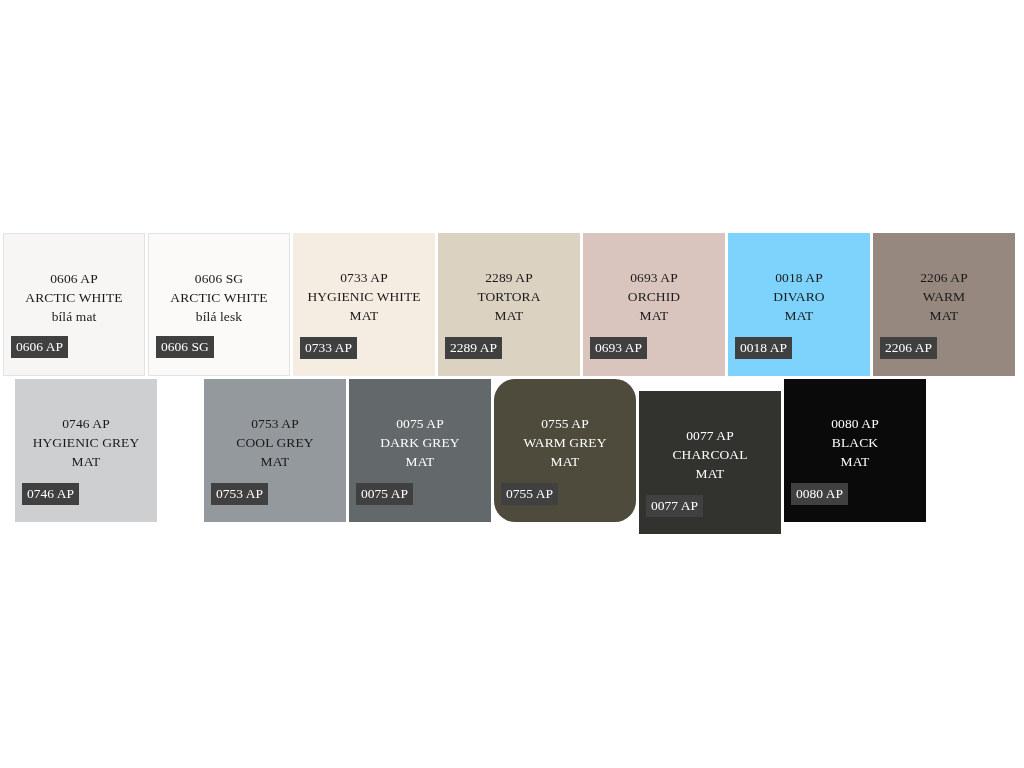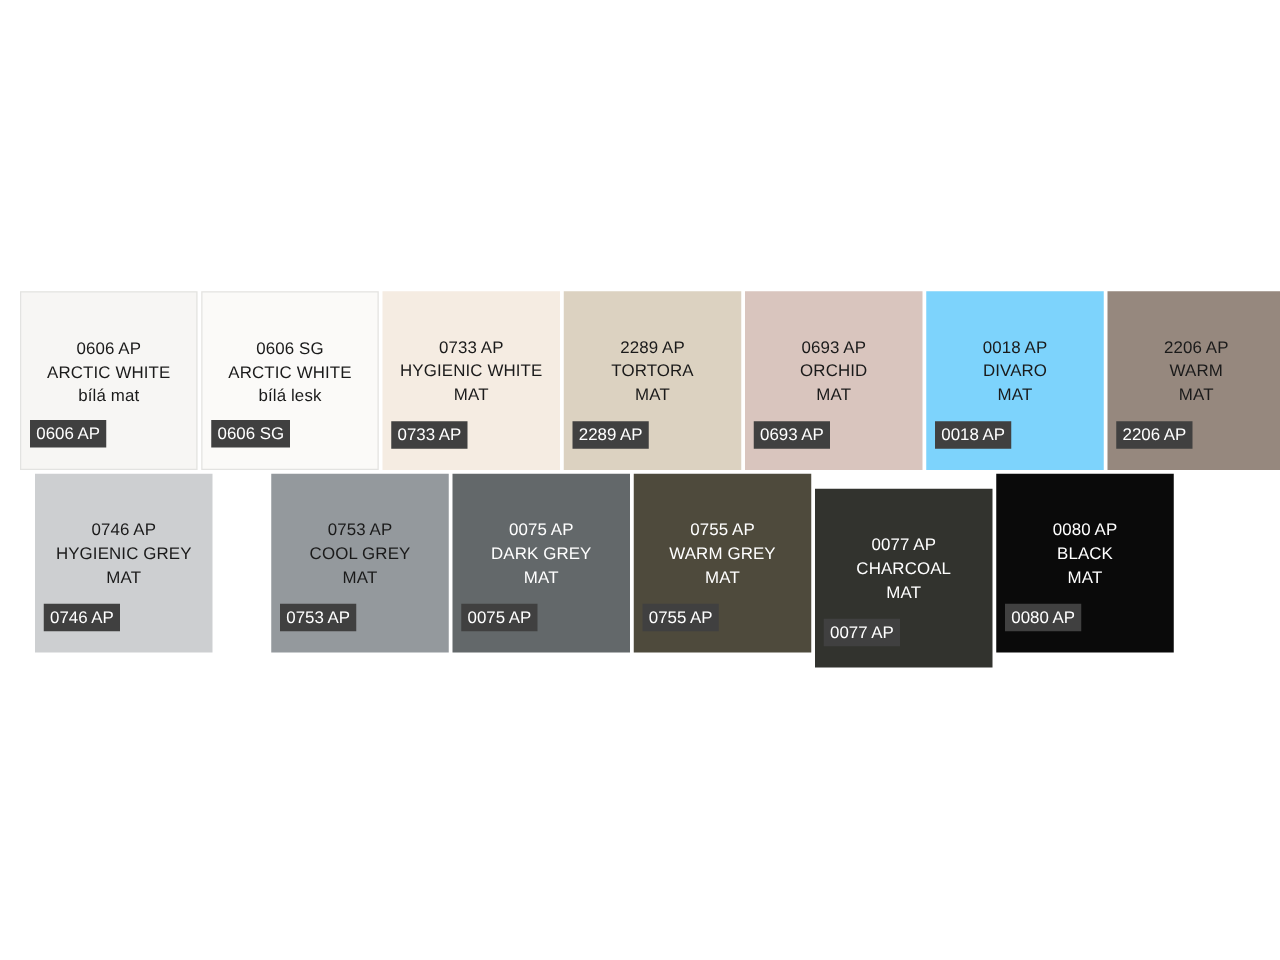--- a/index.html
+++ b/index.html
@@ -10,23 +10,24 @@
   body {
     width: 1024px;
     height: 768px;
     background: #ffffff;
     font-family: "Liberation Sans", sans-serif;
     overflow: hidden;
   }
 
   #swatch-board {
     position: absolute;
-    left: 16px;
+    left: 3px;
     top: 233px;
     width: 820px;
+    font-family: Liberation Serif, serif;
   }
 
   .swatch-row {
     display: flex;
     flex-direction: row;
     align-items: flex-start;
     gap: 3px;
   }
 
   .swatch-row + .swatch-row {
@@ -161,21 +162,21 @@
         <div class="swatch-badge" style="background: rgb(64, 64, 64); color: rgb(255, 255, 255);">0753 AP</div>
       </div>
       <div class="swatch" style="background: rgb(99, 104, 106);">
         <div class="swatch-lines text-light" style="color: rgb(255, 255, 255);">
           <span class="swatch-line">0075 AP</span>
           <span class="swatch-line">DARK GREY</span>
           <span class="swatch-line">MAT</span>
         </div>
         <div class="swatch-badge" style="background: rgb(64, 64, 64); color: rgb(255, 255, 255);">0075 AP</div>
       </div>
-      <div class="swatch" style="background: rgb(78, 74, 60);">
+      <div class="swatch" style="background: rgb(78, 74, 60); border-radius: 21px;">
         <div class="swatch-lines text-light" style="color: rgb(255, 255, 255);">
           <span class="swatch-line">0755 AP</span>
           <span class="swatch-line">WARM GREY</span>
           <span class="swatch-line">MAT</span>
         </div>
         <div class="swatch-badge" style="background: rgb(64, 64, 64); color: rgb(255, 255, 255);">0755 AP</div>
       </div>
       <div class="swatch" style="background: rgb(50, 51, 46); margin-top: 12px;">
         <div class="swatch-lines text-light" style="color: rgb(255, 255, 255);">
           <span class="swatch-line">0077 AP</span>

